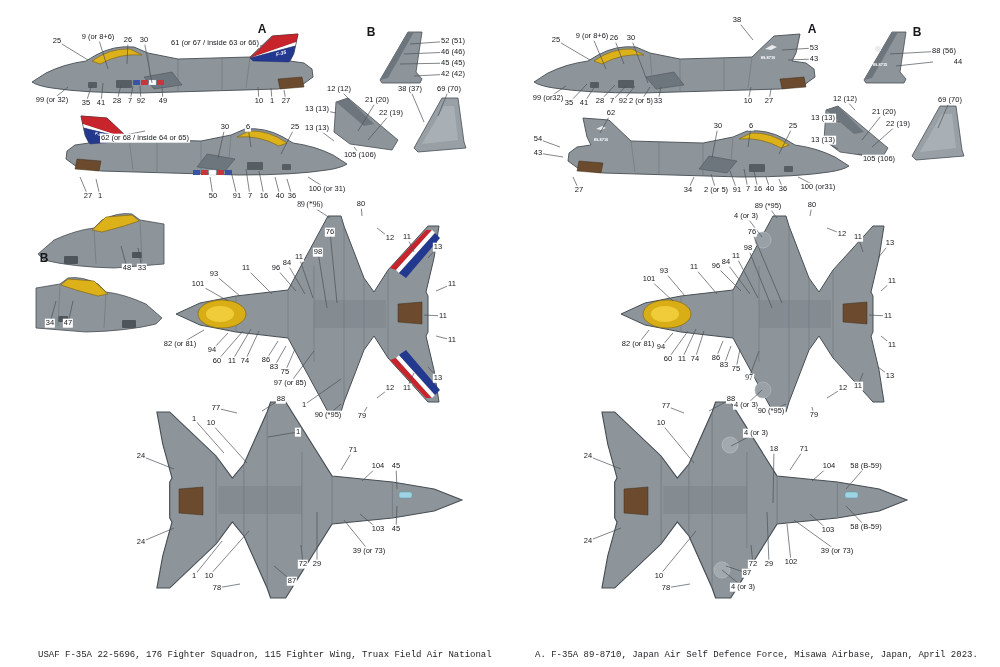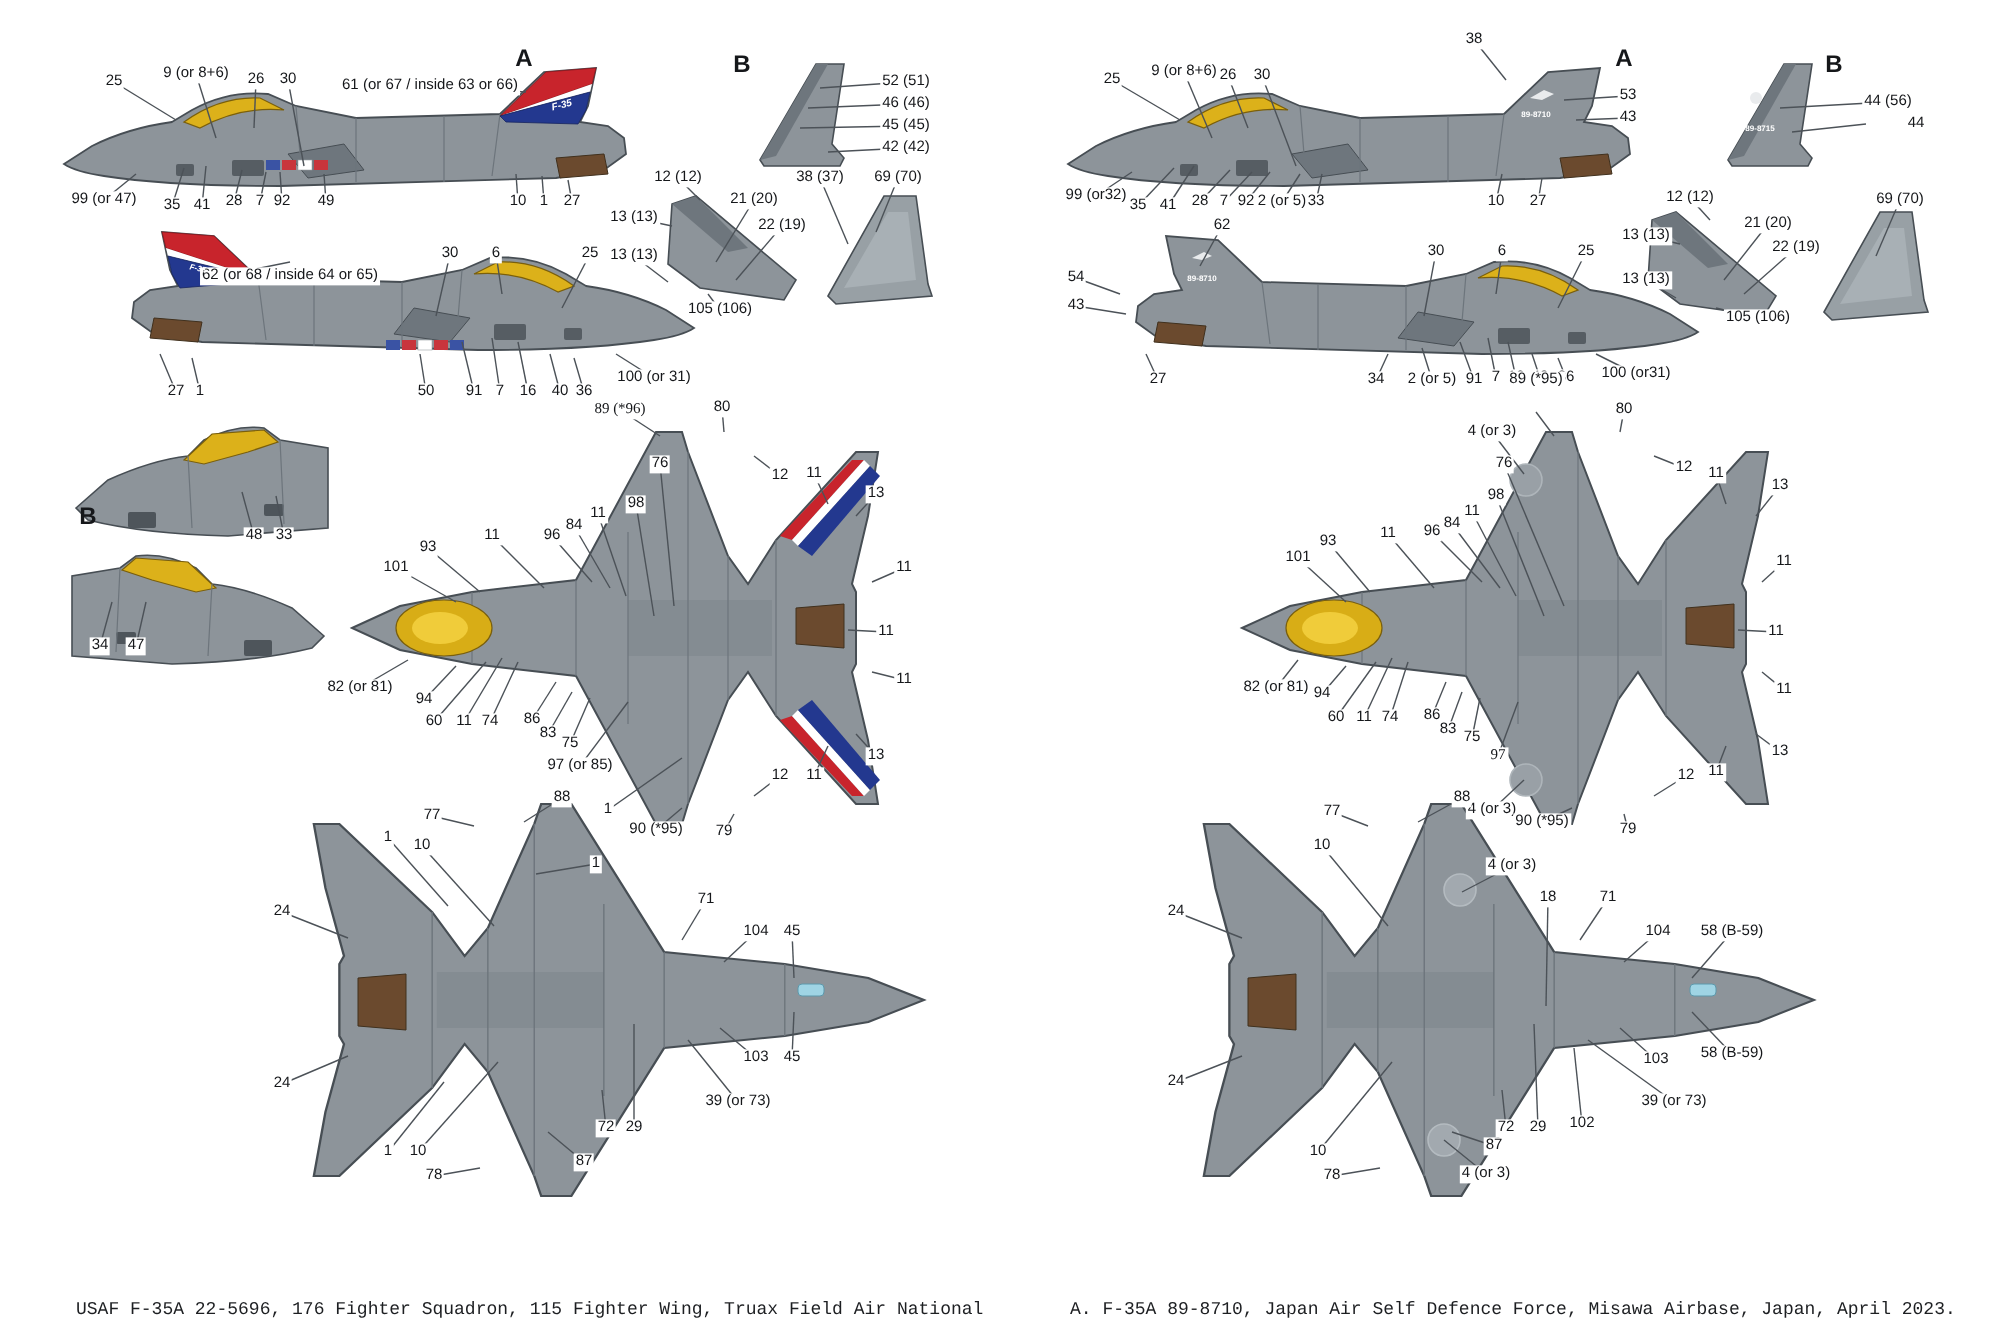--- a/index.html
+++ b/index.html
@@ -339,21 +339,21 @@
       </g>
 </svg>
 
 <div id="callouts">
       <span class="callout big" style="left: 262px; top: 30px;">A</span>
       <span class="callout" style="left: 57px; top: 41px;">25</span>
       <span class="callout" style="left: 98px; top: 37px;">9 (or 8+6)</span>
       <span class="callout" style="left: 128px; top: 40px;">26</span>
       <span class="callout" style="left: 144px; top: 40px;">30</span>
       <span class="callout" style="left: 215px; top: 43px;">61 (or 67 / inside 63 or 66)</span>
-      <span class="callout" style="left: 52px; top: 100px;">99 (or 47)</span>
+      <span class="callout" style="left: 52px; top: 100px;">99 (or 32)</span>
       <span class="callout" style="left: 86px; top: 103px;">35</span>
       <span class="callout" style="left: 101px; top: 103px;">41</span>
       <span class="callout" style="left: 117px; top: 101px;">28</span>
       <span class="callout" style="left: 130px; top: 101px;">7</span>
       <span class="callout" style="left: 141px; top: 101px;">92</span>
       <span class="callout" style="left: 163px; top: 101px;">49</span>
       <span class="callout" style="left: 259px; top: 101px;">10</span>
       <span class="callout" style="left: 272px; top: 101px;">1</span>
       <span class="callout" style="left: 286px; top: 101px;">27</span>
       <span class="callout big" style="left: 371px; top: 33px;">B</span>
@@ -449,21 +449,21 @@
       <span class="callout" style="left: 569px; top: 103px;">35</span>
       <span class="callout" style="left: 584px; top: 103px;">41</span>
       <span class="callout" style="left: 600px; top: 101px;">28</span>
       <span class="callout" style="left: 612px; top: 101px;">7</span>
       <span class="callout" style="left: 623px; top: 101px;">92</span>
       <span class="callout" style="left: 641px; top: 101px;">2 (or 5)</span>
       <span class="callout" style="left: 658px; top: 101px;">33</span>
       <span class="callout" style="left: 748px; top: 101px;">10</span>
       <span class="callout" style="left: 769px; top: 101px;">27</span>
       <span class="callout big" style="left: 917px; top: 33px;">B</span>
-      <span class="callout" style="left: 944px; top: 51px;">44 (56)</span>
+      <span class="callout" style="left: 944px; top: 51px;">88 (56)</span>
       <span class="callout" style="left: 933px; top: 62px; margin-left: 25px;">44</span>
       <span class="callout" style="left: 845px; top: 99px;">12 (12)</span>
       <span class="callout" style="left: 823px; top: 118px;">13 (13)</span>
       <span class="callout" style="left: 884px; top: 112px;">21 (20)</span>
       <span class="callout" style="left: 898px; top: 124px;">22 (19)</span>
       <span class="callout" style="left: 823px; top: 140px;">13 (13)</span>
       <span class="callout" style="left: 879px; top: 159px;">105 (106)</span>
       <span class="callout" style="left: 950px; top: 100px;">69 (70)</span>
       <span class="callout" style="left: 611px; top: 113px;">62</span>
       <span class="callout" style="left: 538px; top: 139px;">54</span>
@@ -473,21 +473,21 @@
       <span class="callout" style="left: 793px; top: 126px;">25</span>
       <span class="callout" style="left: 579px; top: 190px;">27</span>
       <span class="callout" style="left: 688px; top: 190px;">34</span>
       <span class="callout" style="left: 716px; top: 190px;">2 (or 5)</span>
       <span class="callout" style="left: 737px; top: 190px;">91</span>
       <span class="callout" style="left: 748px; top: 189px;">7</span>
       <span class="callout" style="left: 758px; top: 189px;">16</span>
       <span class="callout" style="left: 770px; top: 189px;">40</span>
       <span class="callout" style="left: 783px; top: 189px;">36</span>
       <span class="callout" style="left: 818px; top: 187px;">100 (or31)</span>
-      <span class="callout" style="left: 768px; top: 190px;">89 (*95)</span>
+      <span class="callout" style="left: 768px; top: 206px;">89 (*95)</span>
       <span class="callout" style="left: 746px; top: 216px;">4 (or 3)</span>
       <span class="callout" style="left: 812px; top: 205px;">80</span>
       <span class="callout" style="left: 752px; top: 232px;">76</span>
       <span class="callout" style="left: 842px; top: 234px;">12</span>
       <span class="callout" style="left: 858px; top: 237px;">11</span>
       <span class="callout" style="left: 890px; top: 243px;">13</span>
       <span class="callout" style="left: 748px; top: 248px;">98</span>
       <span class="callout" style="left: 736px; top: 256px;">11</span>
       <span class="callout" style="left: 726px; top: 262px;">84</span>
       <span class="callout" style="left: 716px; top: 266px;">96</span>

